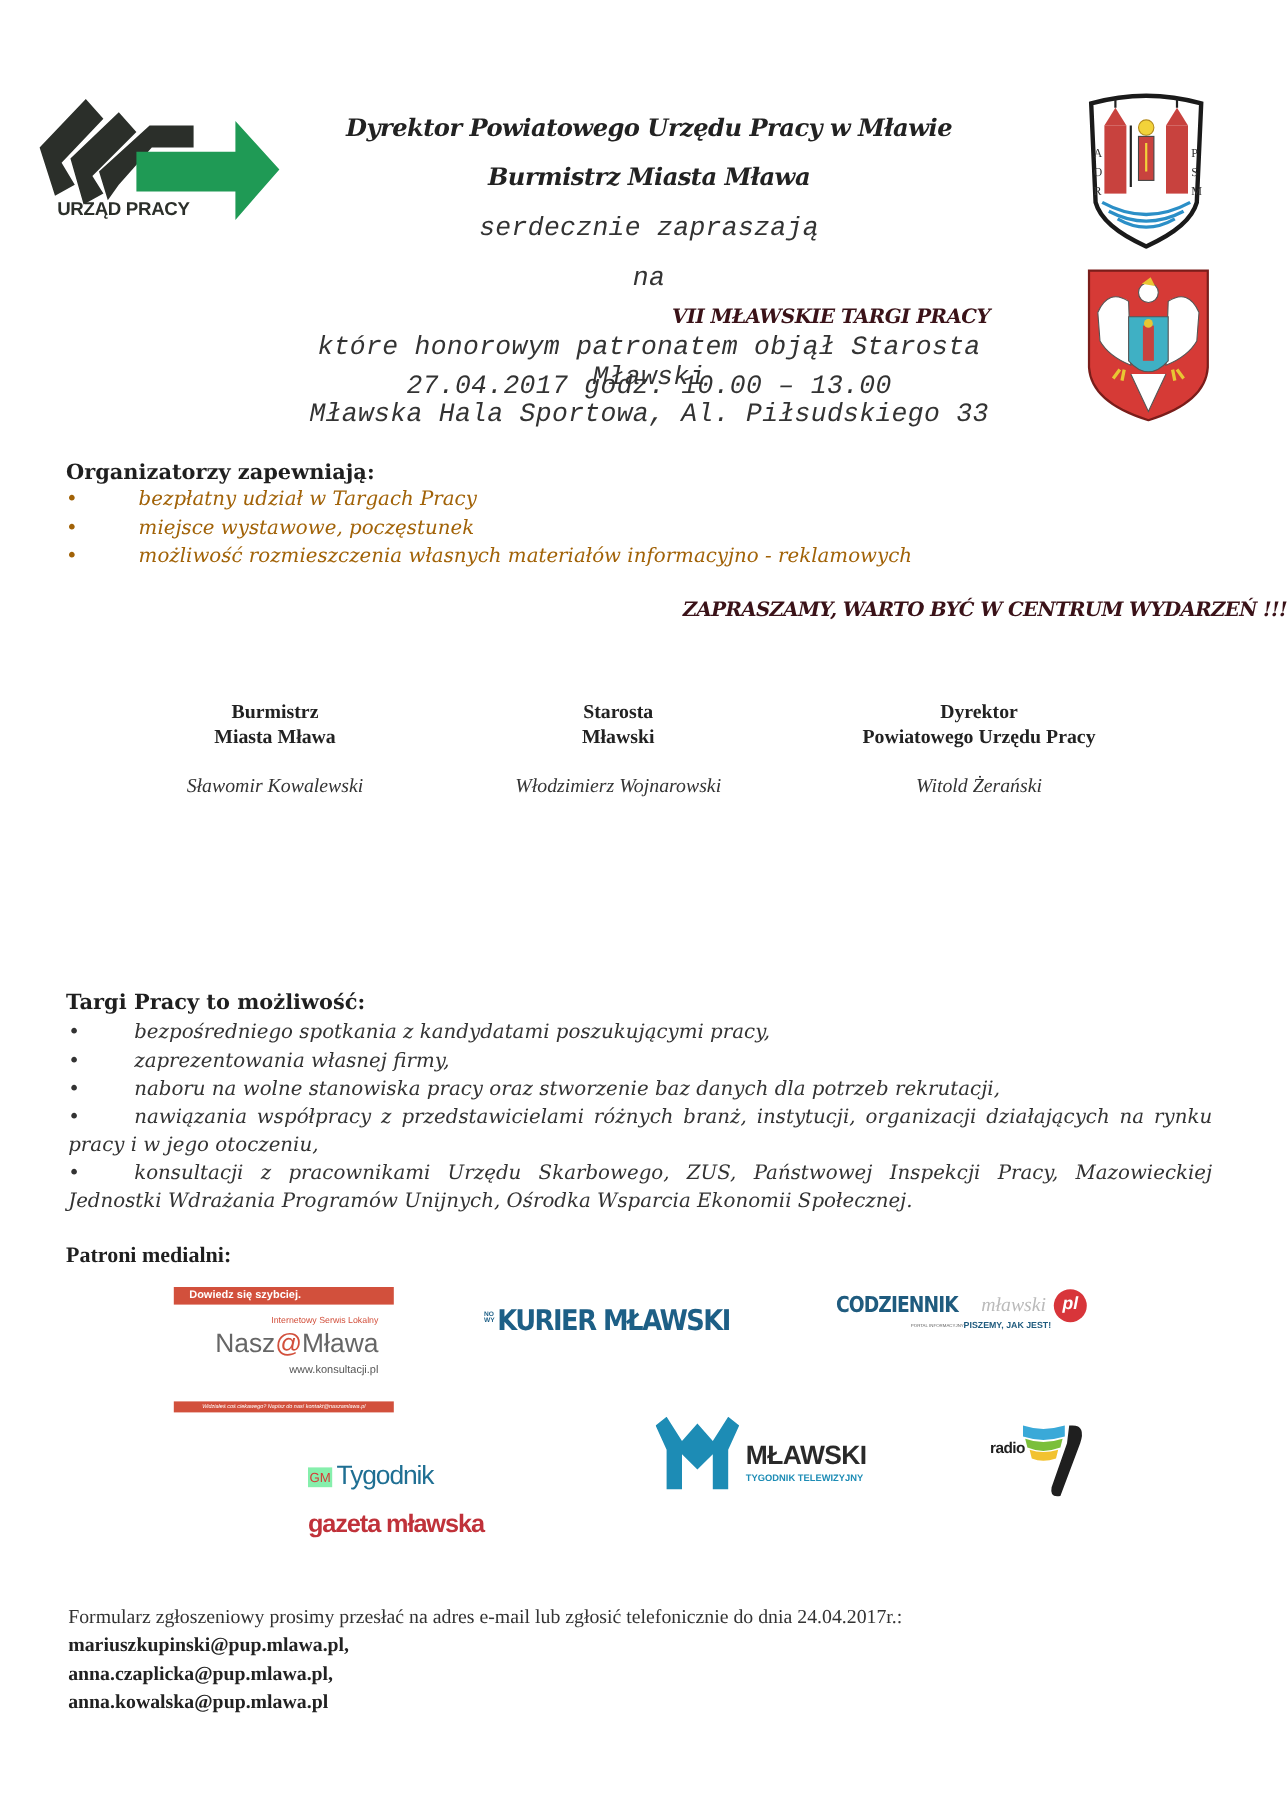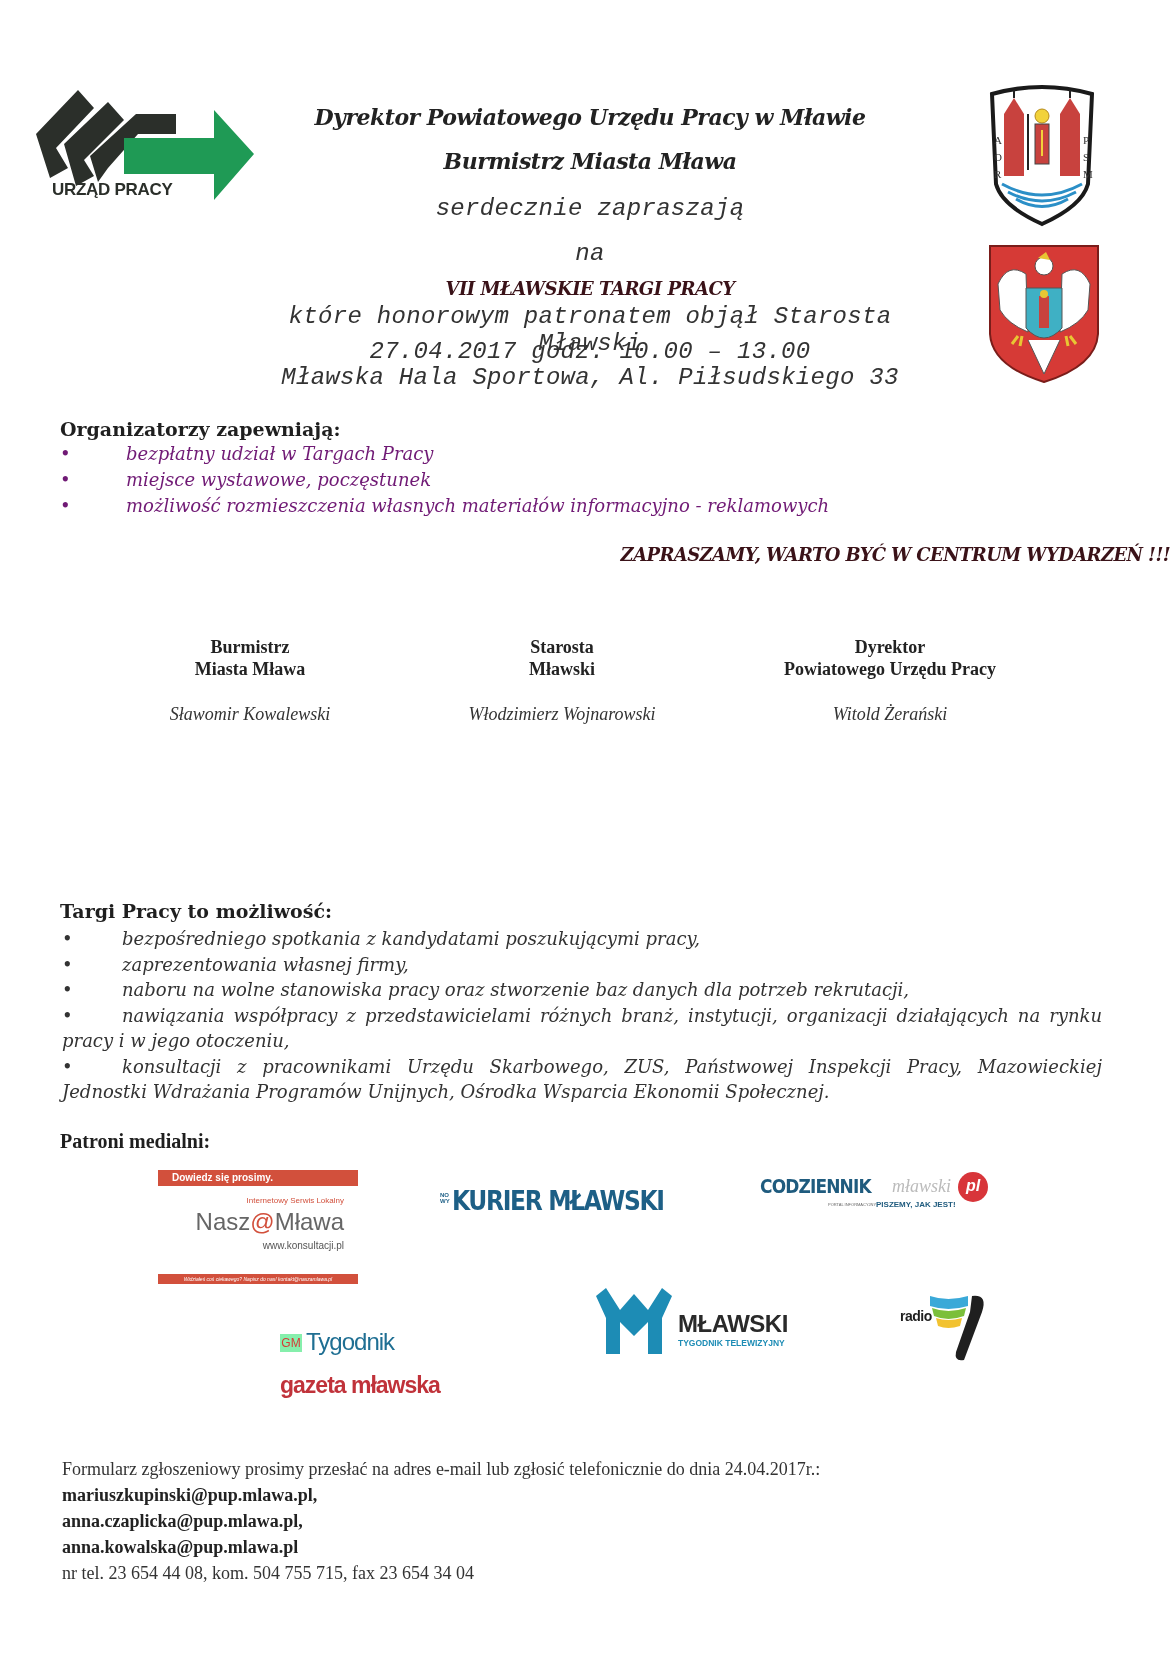--- a/index.html
+++ b/index.html
@@ -9,21 +9,21 @@
   .sans { font-family: "Liberation Sans", sans-serif; }
 
   
   .hdr-line { left: 280px; width: 620px; text-align: center; }
   .hdr-bold { font-family: "DejaVu Serif", serif; font-weight: bold; font-style: italic; font-size: 22px; color: #222; letter-spacing: -0.5px; }
   .hdr-it { font-family: Liberation Mono, monospace; font-style: italic; font-size: 24px; color: #333; letter-spacing: 0.3px; }
   .hdr-title { font-family: "DejaVu Serif", serif; font-weight: bold; font-style: italic; font-size: 18px; color: #3a1218; letter-spacing: -0.5px; }
 
   
   .sec-head { font-family: "DejaVu Serif", serif; font-weight: bold; font-size: 19px; color: #1f1f1f; }
-  .bullet-row { left: 60px; font-family: "DejaVu Serif", serif; font-style: italic; font-size: 18px; color: #701a75; white-space: nowrap; }
+  .bullet-row { left: 60px; font-family: "DejaVu Serif", serif; font-style: italic; font-size: 18px; color: #a16207; white-space: nowrap; }
   .bullet-row .dot { display: inline-block; width: 66px; font-style: normal; }
   .invite { left: 0; width: 1170px; text-align: right; font-family: "DejaVu Serif", serif; font-weight: bold; font-style: italic; font-size: 18px; color: #3a1218; letter-spacing: -0.6px; }
 
   
   .sig { width: 300px; text-align: center; font-family: "Liberation Serif", serif; }
   .sig .role { font-weight: bold; font-size: 18px; line-height: 22px; color: #222; }
   .sig .name { font-style: italic; font-size: 18px; color: #333; margin-top: 24px; }
 
   
   .targi { left: 62px; width: 1040px; font-family: "DejaVu Serif", serif; font-style: italic; font-size: 18px; line-height: 25.5px; color: #333; }
@@ -47,21 +47,21 @@
     <polygon points="62,70 108,28 148,28 148,48 110,48 80,82 70,96" fill="#2b2f2a"></polygon>
     <polygon points="96,52 186,52 186,24 226,68 186,114 186,88 96,88" fill="#1f9a55"></polygon>
   </svg>
   <div class="abs sans" style="left:24px;top:94px;font-size:17px;font-weight:bold;color:#2b2f2a;letter-spacing:-0.3px;">URZĄD PRACY</div>
 </div>
 
 <div class="abs hdr-line hdr-bold" style="top:104px;">Dyrektor Powiatowego Urzędu Pracy w Mławie</div>
 <div class="abs hdr-line hdr-bold" style="top:148px;">Burmistrz Miasta Mława</div>
 <div class="abs hdr-line hdr-it" style="top:195px;">serdecznie zapraszają</div>
 <div class="abs hdr-line hdr-it" style="top:240px;">na</div>
-<div class="abs hdr-line hdr-title" style="top:278px;">VII MŁAWSKIE TARGI PRACY</div>
+<div class="abs hdr-line hdr-title" style="top:278px;text-align:right;">VII MŁAWSKIE TARGI PRACY</div>
 <div class="abs hdr-line hdr-it" style="top:303px;">które honorowym patronatem objął Starosta Mławski</div>
 <div class="abs hdr-line hdr-it" style="top:338px;">27.04.2017 godz. 10.00 – 13.00</div>
 <div class="abs hdr-line hdr-it" style="top:364px;">Mławska Hala Sportowa, Al. Piłsudskiego 33</div>
 
 <div class="abs" style="left:982px;top:84px;width:120px;height:145px;">
   <svg width="120" height="145" viewBox="0 0 120 145">
     <path d="M10,10 Q60,-4 110,10 L106,100 Q100,122 60,140 Q20,122 14,100 Z" fill="#fff" stroke="#1a1a1a" stroke-width="4"></path>
     <rect x="22" y="30" width="20" height="62" fill="#c8423e"></rect>
     <polygon points="22,30 32,14 42,30" fill="#c8423e"></polygon>
     <rect x="78" y="30" width="20" height="62" fill="#c8423e"></rect>
@@ -137,21 +137,21 @@
   <div class="li"><span class="dot">•</span><span>bezpośredniego spotkania z kandydatami poszukującymi pracy,</span></div>
   <div class="li"><span class="dot">•</span><span>zaprezentowania własnej firmy,</span></div>
   <div class="li"><span class="dot">•</span><span>naboru na wolne stanowiska pracy oraz stworzenie baz danych dla potrzeb rekrutacji,</span></div>
   <div class="li"><span class="dot">•</span><span>nawiązania współpracy z przedstawicielami różnych branż, instytucji, organizacji działających na rynku pracy i w jego otoczeniu,</span></div>
   <div class="li"><span class="dot">•</span><span>konsultacji z pracownikami Urzędu Skarbowego, ZUS, Państwowej Inspekcji Pracy, Mazowieckiej Jednostki Wdrażania Programów Unijnych, Ośrodka Wsparcia Ekonomii Społecznej.</span></div>
 </div>
 
 <div class="abs sec-head lserif" style="left:60px;top:1130px;font-family:'Liberation Serif',serif;font-size:20px;">Patroni medialni:</div>
 
 <div class="logo-box" style="left:158px;top:1170px;width:200px;height:114px;">
-  <div class="abs sans" style="left:0;top:0;width:200px;height:16px;background:#d2503c;color:#fff;font-size:10px;font-weight:bold;line-height:16px;padding-left:14px;box-sizing:border-box;">Dowiedz się prosimy.</div>
+  <div class="abs sans" style="left:0;top:0;width:200px;height:16px;background:#d2503c;color:#fff;font-size:10px;font-weight:bold;line-height:16px;padding-left:14px;box-sizing:border-box;">Dowiedz się szybciej.</div>
   <div class="abs sans" style="right:14px;top:26px;font-size:8px;color:#d2503c;">Internetowy Serwis Lokalny</div>
   <div class="abs sans" style="right:14px;top:38px;font-size:24px;color:#666;white-space:nowrap;">
     <span>Nasz</span><span style="color:#d2503c">@</span><span>Mława</span>
   </div>
   <div class="abs sans" style="right:14px;top:70px;font-size:10px;color:#555;">www.konsultacji.pl</div>
   <div class="abs sans" style="left:0;top:104px;width:200px;height:10px;background:#d2503c;color:#fff;font-size:5px;line-height:10px;font-style:italic;text-align:center;overflow:hidden;white-space:nowrap;">Widziałeś coś ciekawego? Napisz do nas! kontakt@naszamlawa.pl</div>
 </div>
 
 <div class="logo-box" style="left:440px;top:1186px;width:250px;height:36px;">
   <div class="abs sans" style="left:0;top:6px;width:10px;font-size:6px;line-height:6px;font-weight:bold;color:#1d5f86;word-break:break-all;">NOWY</div>
@@ -188,14 +188,13 @@
     <path d="M44,4 Q60,2 54,20 L36,68 Q26,70 28,60 L42,20 Z" fill="#1f1f1f"></path>
   </svg>
   <div class="abs sans" style="left:0;top:16px;font-weight:bold;font-size:14px;color:#1f1f1f;letter-spacing:-0.5px;">radio</div>
 </div>
 
 <div class="abs contact" style="top:1432px;margin-top:24px;">
   <div>Formularz zgłoszeniowy prosimy przesłać na adres e-mail lub zgłosić telefonicznie do dnia 24.04.2017r.:</div>
   <div class="mail">mariuszkupinski@pup.mlawa.pl,</div>
   <div class="mail">anna.czaplicka@pup.mlawa.pl,</div>
   <div class="mail">anna.kowalska@pup.mlawa.pl</div>
-  <div>nr tel. 23 654 44 08, kom. 504 755 715, fax 23 654 34 04</div>
 </div>
 
 </body></html>

